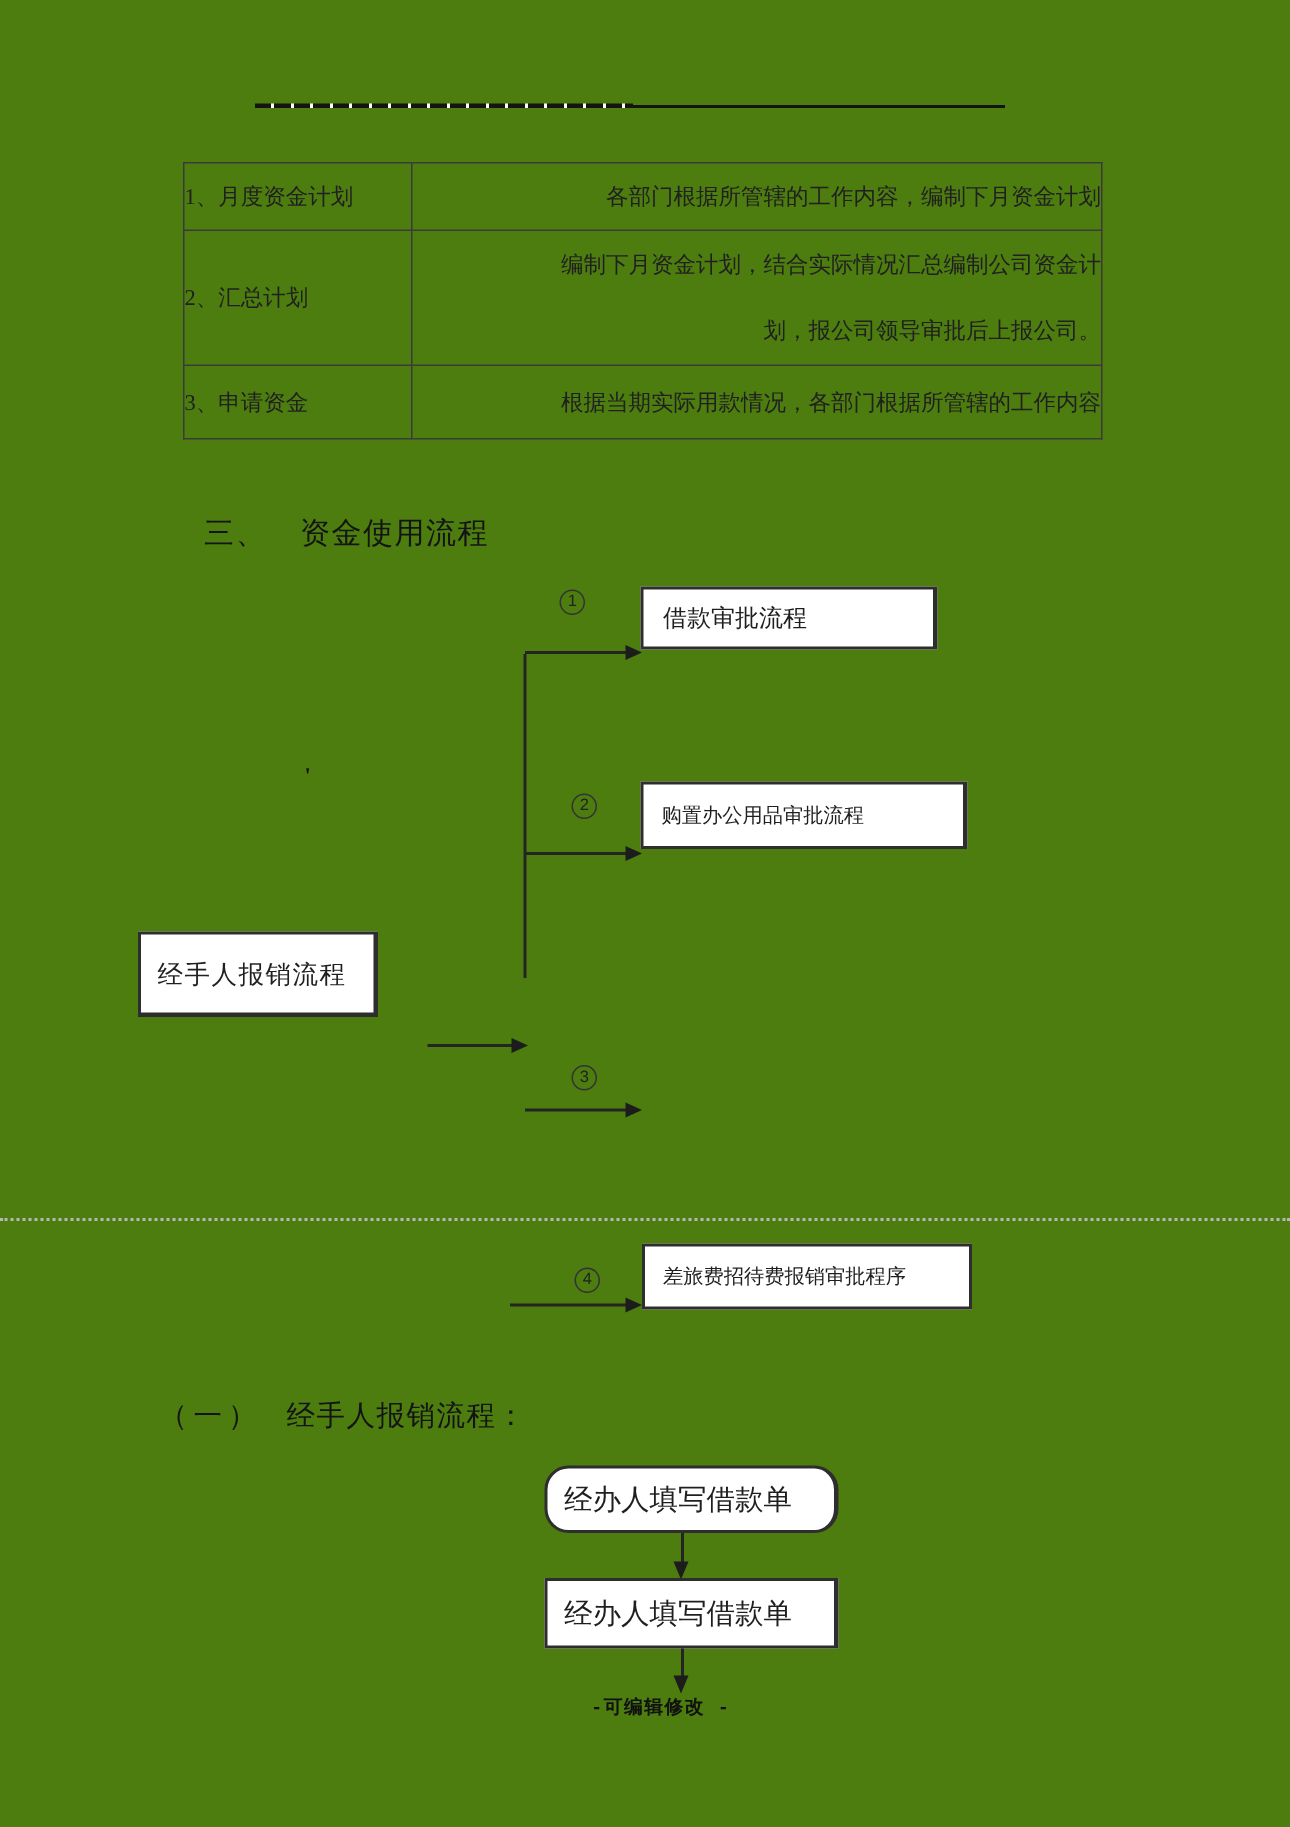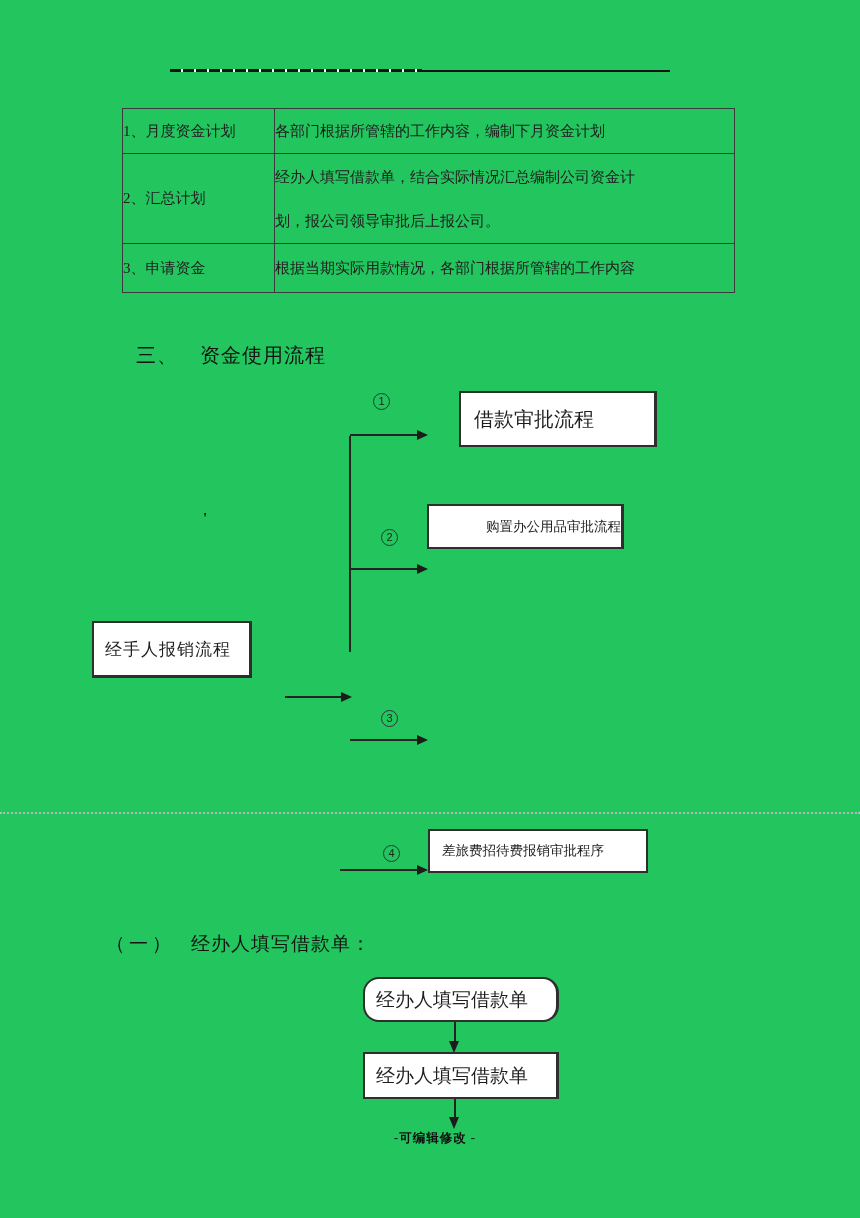--- a/index.html
+++ b/index.html
@@ -1,48 +1,48 @@
 <!DOCTYPE html>
 <html><head>
 <meta charset="utf-8">
 <style>
   html,body{margin:0;padding:0;background:#e8e8e8;}
   .page{
     position:relative;width:860px;height:1218px;margin:0 auto;
-    background:#22c55e;overflow:hidden;
+    background:#4d7c0f;overflow:hidden;
     font-family:"Liberation Serif","DejaVu Serif",serif;
     color:#1f1f1f;
   }
   
   .seg1{position:absolute;left:170px;top:69px;width:252px;height:3px;
     background:repeating-linear-gradient(90deg,#141414 0 11px,#ffffff 11px 13px);}
   .seg2{position:absolute;left:422px;top:70px;width:248px;height:2px;background:#141414;}
 
   
   table.plan{position:absolute;left:122px;top:108px;width:613px;
     border-collapse:collapse;table-layout:fixed;font-size:15px;color:#202020;}
   table.plan td{border:1.6px solid #3b3b3b;vertical-align:middle;padding:0;}
   td.c1{width:151px;padding-left:9px;}
-  td.c2{padding-left:11px;}
+  td.c2{padding-left:11px;text-align:right;}
   tr.r1{height:45px;}
   tr.r2{height:90px;}
   tr.r3{height:49px;}
   .r2 .line{line-height:44px;}
 
   .h2{position:absolute;left:136px;top:342px;font-size:20px;color:#141414;letter-spacing:1px;}
   .h2 .num{margin-right:22px;}
   .h3{position:absolute;left:106px;top:931px;font-size:19px;color:#141414;letter-spacing:1px;}
   .h3 .num{margin-right:16px;letter-spacing:4px;}
 
   
   .fbox{position:absolute;background:#fff;border:2px solid #2e2e2e;
     display:flex;align-items:center;box-sizing:border-box;}
   .fbox.shadowR{border-right-width:3px;}
-  .b1{left:427px;top:391px;width:198px;height:56px;font-size:20px;padding-left:13px;margin-left:32px;}
-  .b2{left:427px;top:504px;width:197px;height:45px;font-size:13.5px;padding-left:12px;justify-content:flex-end;}
+  .b1{left:427px;top:391px;width:198px;height:42px;font-size:16px;padding-left:13px;}
+  .b2{left:427px;top:521px;width:218px;height:45px;font-size:13.5px;padding-left:12px;}
   .b3{left:427px;top:696px;width:197px;height:46px;font-size:13.5px;padding-left:12px;}
   .b4{left:428px;top:829px;width:220px;height:44px;font-size:13.5px;padding-left:12px;}
   .bsrc{left:92px;top:621px;width:160px;height:57px;font-size:17px;padding-left:11px;
     border-right-width:3px;border-bottom-width:3px;letter-spacing:1px;}
   .bA{left:363px;top:977px;width:196px;height:45px;font-size:19px;padding-left:11px;border-right-width:3px;border-radius:16px;}
   .bB{left:363px;top:1052px;width:196px;height:47px;font-size:19px;padding-left:11px;border-right-width:3px;}
 
   
   .cnum{position:absolute;width:17px;height:17px;border:1.5px solid #333;border-radius:50%;
     display:flex;align-items:center;justify-content:center;
@@ -59,42 +59,42 @@
   .ah-r{position:absolute;width:0;height:0;
     border-top:5px solid transparent;border-bottom:5px solid transparent;border-left:11px solid #1c1c1c;}
   .ah-d{position:absolute;width:0;height:0;
     border-left:5.5px solid transparent;border-right:5.5px solid transparent;border-top:12px solid #1c1c1c;}
 
   .dotsep{position:absolute;left:0;top:812px;width:860px;height:0;border-top:2px dotted #b8b8b8;}
 
   .stray{position:absolute;left:203px;top:510px;font-size:15px;font-weight:bold;color:#111;}
 
   .footnote{position:absolute;left:394px;top:1130px;font-size:12.5px;font-weight:bold;
-    color:#111;letter-spacing:1px;font-family:Liberation Serif, serif;}
+    color:#111;letter-spacing:1px;font-family:Liberation Mono, monospace;}
 </style>
 </head>
 <body>
 
 <div class="page">
 
   <div class="seg1"></div>
   <div class="seg2"></div>
 
   <table class="plan">
     <tbody>
         <tr class="r1">
       <td class="c1">1、月度资金计划</td>
       <td class="c2">
         <div class="line">各部门根据所管辖的工作内容，编制下月资金计划</div>
       </td>
     </tr>
     <tr class="r2">
       <td class="c1">2、汇总计划</td>
       <td class="c2">
-        <div class="line">经办人填写借款单，结合实际情况汇总编制公司资金计</div>
+        <div class="line">编制下月资金计划，结合实际情况汇总编制公司资金计</div>
         <div class="line">划，报公司领导审批后上报公司。</div>
       </td>
     </tr>
     <tr class="r3">
       <td class="c1">3、申请资金</td>
       <td class="c2">
         <div class="line">根据当期实际用款情况，各部门根据所管辖的工作内容</div>
       </td>
     </tr>
   </tbody>
@@ -140,21 +140,21 @@
 
   <div class="hl" style="left:350px;top:739px;width:68px;"></div>
   <div class="ah-r" style="left:417px;top:735px;"></div>
 
   <div class="hl" style="left:340px;top:869px;width:78px;"></div>
   <div class="ah-r" style="left:417px;top:865px;"></div>
 
   <div class="dotsep"></div>
 
   <div class="h3">
-    <span class="num">（一）</span><span>经办人填写借款单：</span>
+    <span class="num">（一）</span><span>经手人报销流程：</span>
   </div>
 
   <div class="fbox bA">
     <span>经办人填写借款单</span>
   </div>
   <div class="vl" style="left:454px;top:1022px;height:20px;"></div>
   <div class="ah-d" style="left:449px;top:1041px;"></div>
 
   <div class="fbox bB">
     <span>经办人填写借款单</span>

